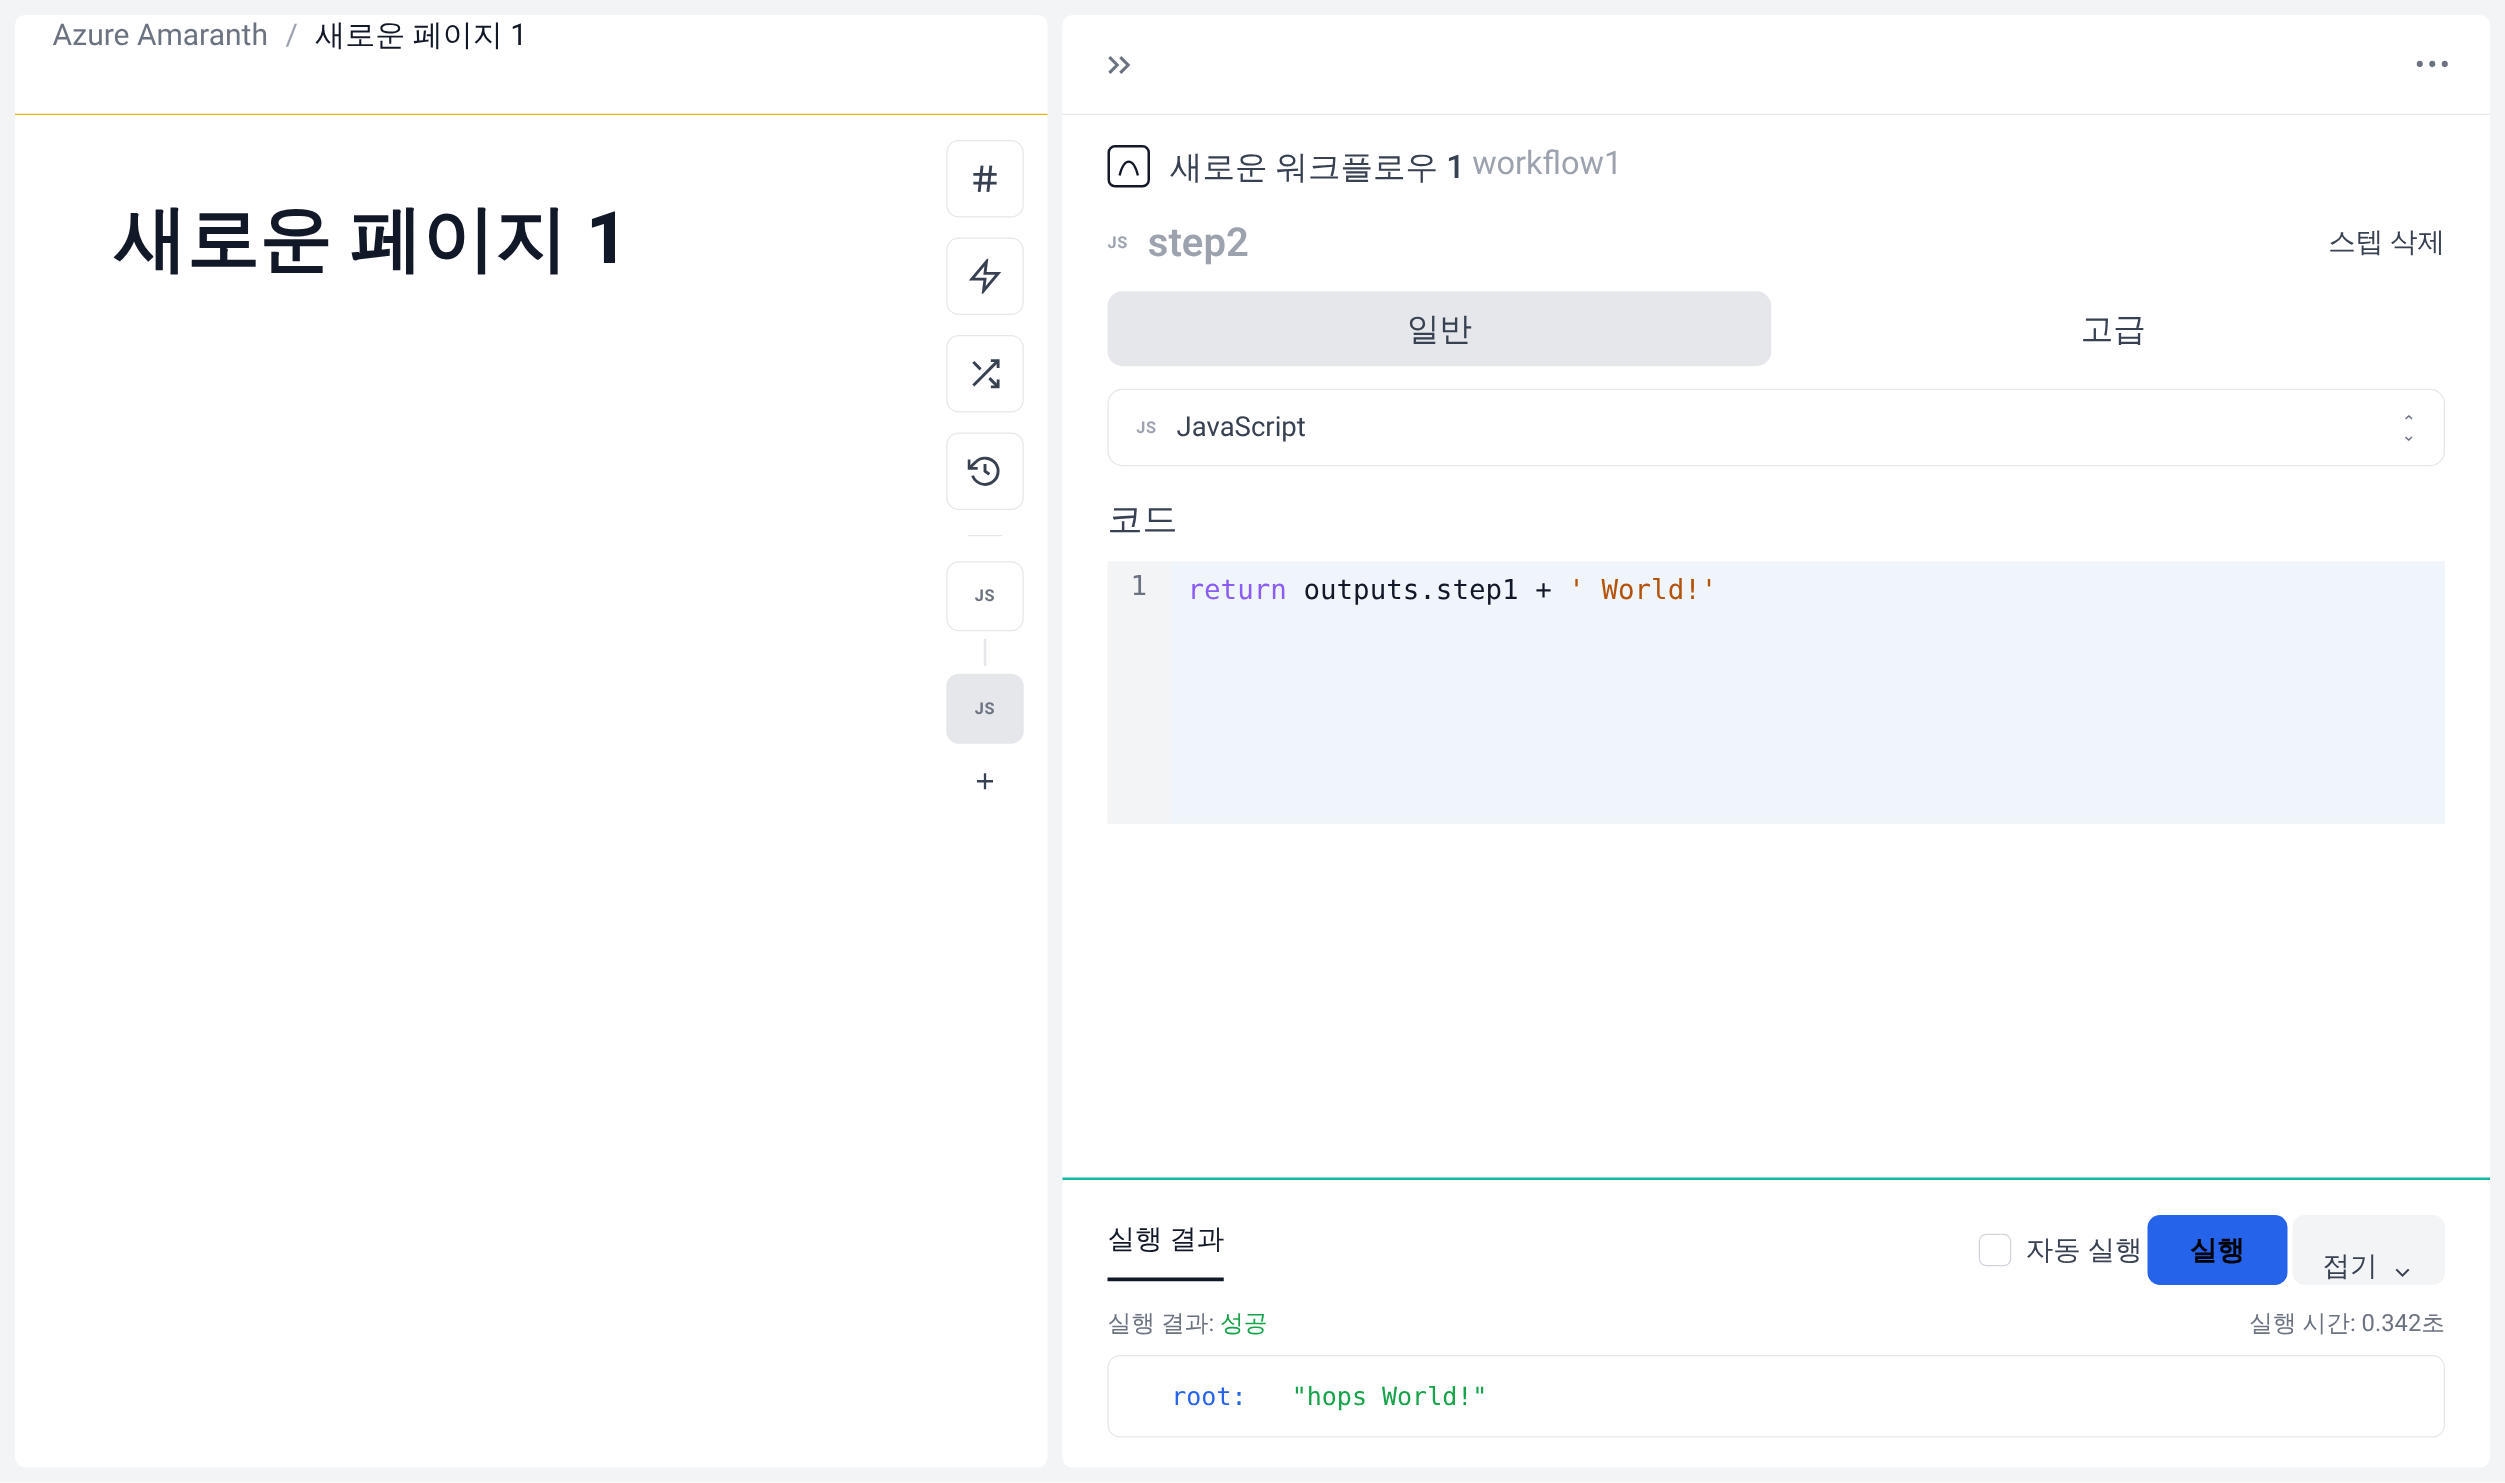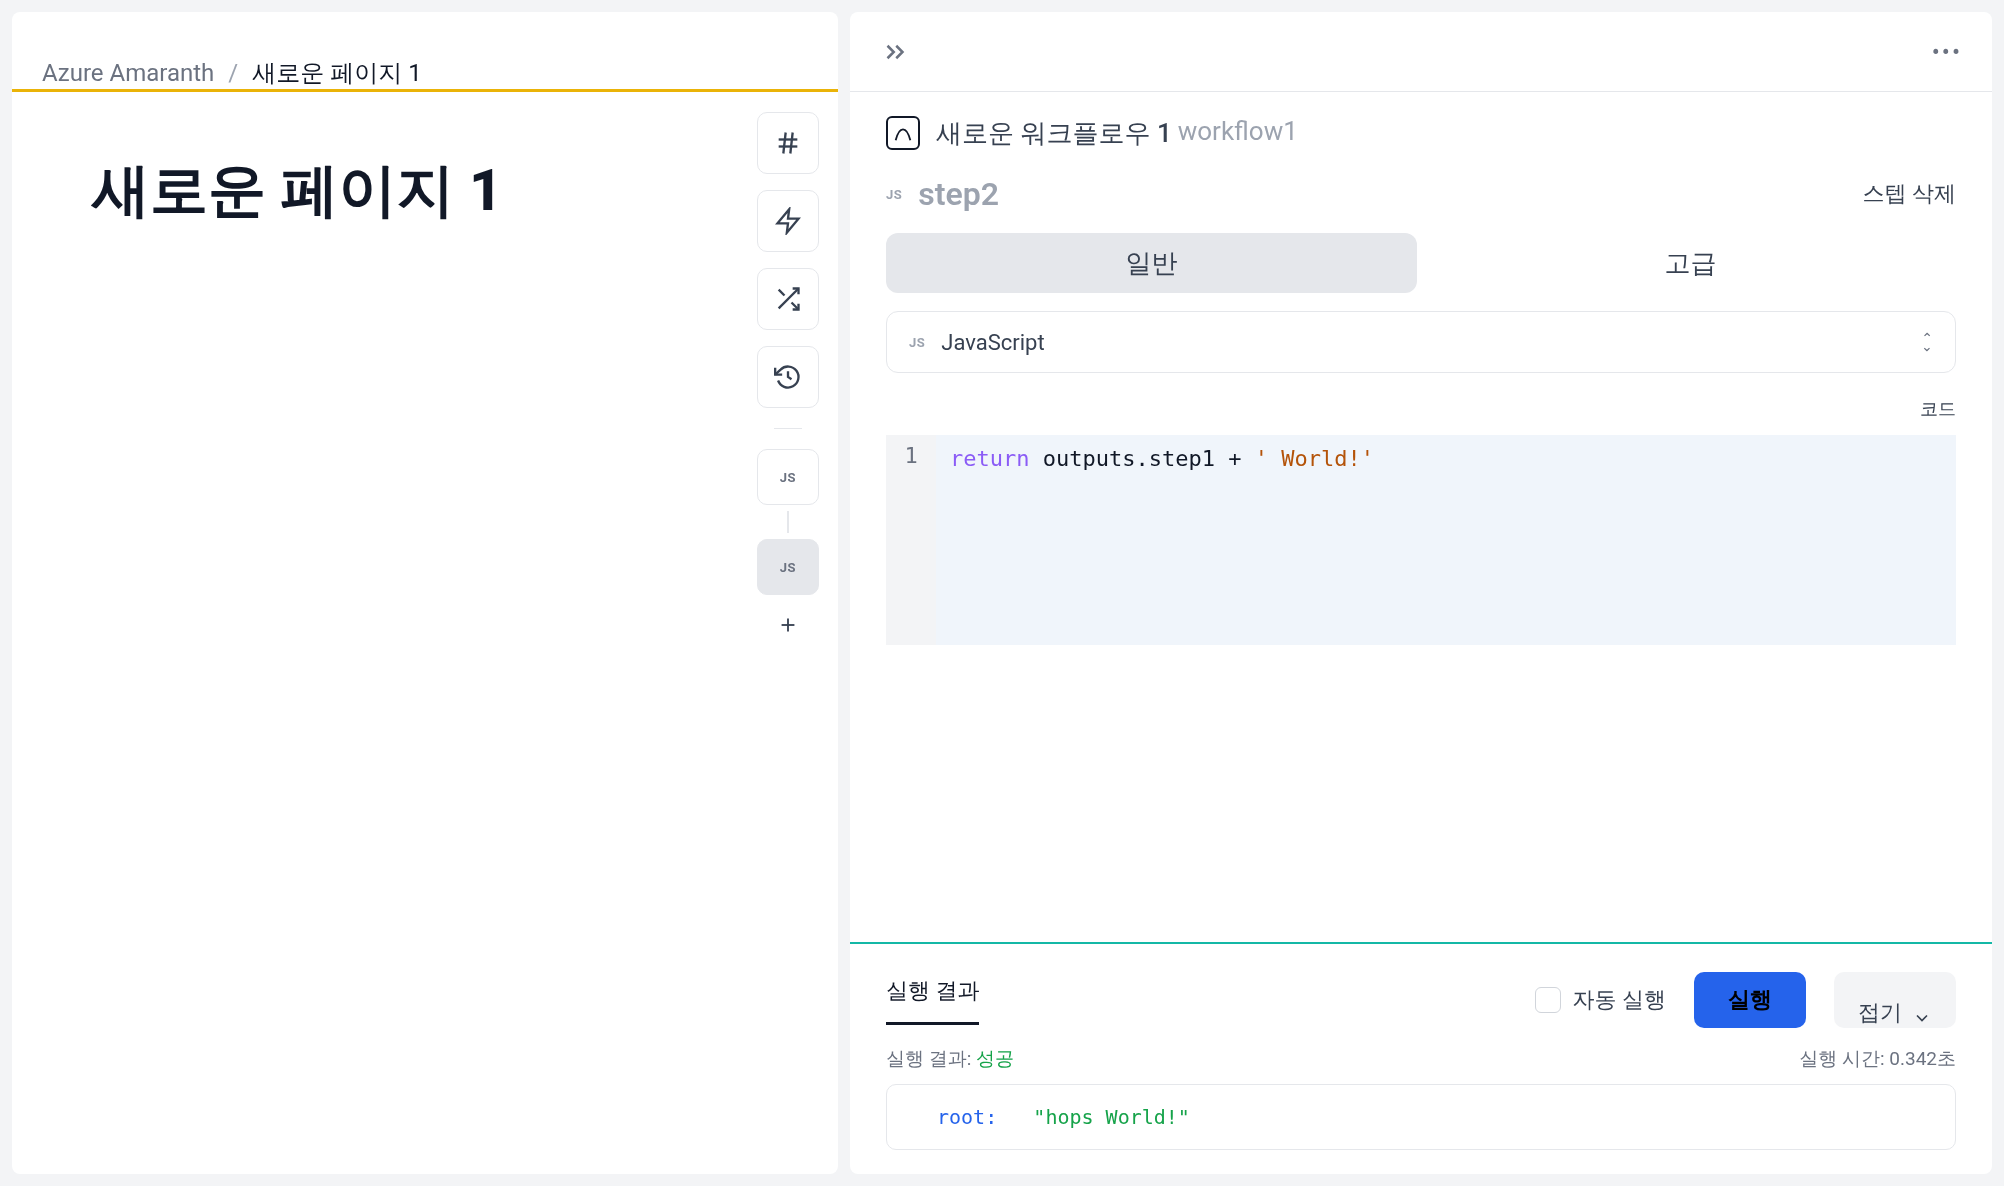--- a/index.html
+++ b/index.html
@@ -28,23 +28,23 @@
     .right-panel {
       flex: 1;
       background: #fff;
       border-radius: 8px;
       display: flex;
       flex-direction: column;
     }
     .left-header {
       height: 80px;
       display: flex;
-      align-items: flex-end;
+      align-items: flex-start;
       padding: 0 30px;
-      border-bottom: 3px solid #eab308;
+      border-bottom: 1px solid #eab308;
     }
     .breadcrumb {
       display: flex;
       align-items: center;
       gap: 14px;
       font-size: 24px;
     }
     .breadcrumb-root {
       color: #6b7280;
     }
@@ -245,23 +245,22 @@
     }
     .lang-chevron {
       color: #6b7280;
       display: flex;
       flex-direction: column;
       line-height: 0.5;
       font-size: 14px;
     }
     .code-label {
       padding: 0 36px 14px;
-      font-size: 18px;
-      color: #374151;
-      text-align: right;
+      font-size: 28px;
+      color: #374151;
     }
     .code-editor {
       margin: 0 36px;
       display: flex;
       height: 210px;
       font-family: "SF Mono", Monaco, Consolas, monospace;
       font-size: 22px;
     }
     .gutter {
       width: 50px;
@@ -291,21 +290,21 @@
     }
     .results-tab {
       font-size: 22px;
       color: #111827;
       padding-bottom: 16px;
       border-bottom: 3px solid #111827;
     }
     .results-controls {
       display: flex;
       align-items: center;
-      gap: 28px;
+      gap: 4px;
     }
     .auto-run {
       display: flex;
       align-items: center;
       gap: 12px;
       font-size: 22px;
       color: #374151;
     }
     .checkbox {
       width: 26px;

